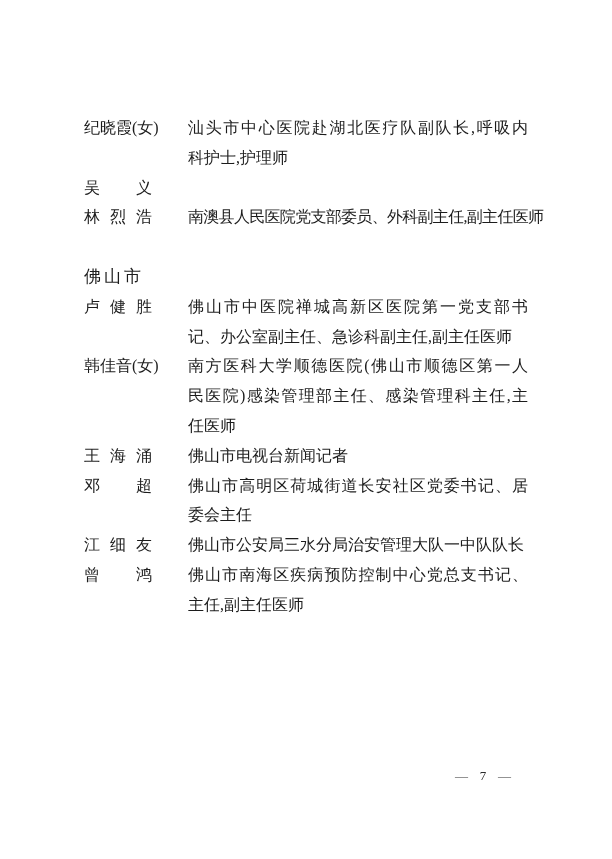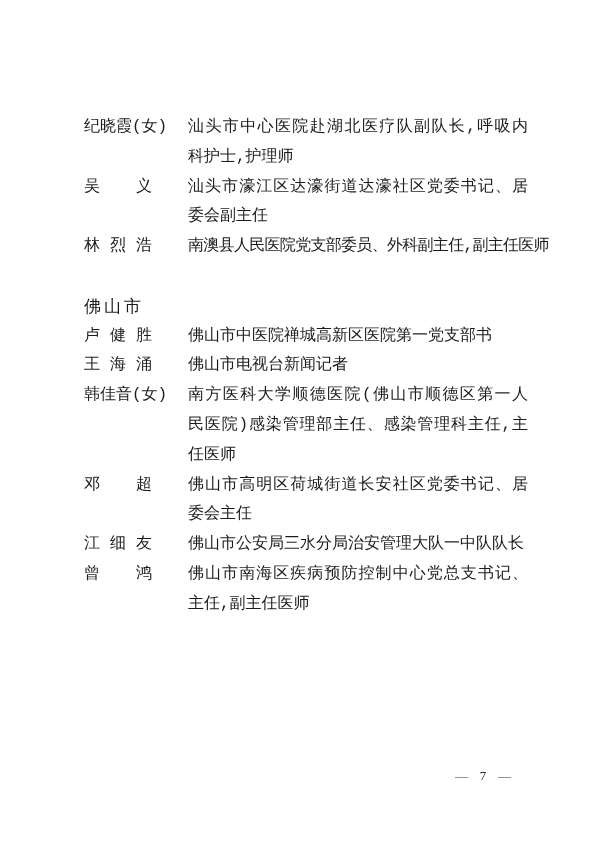--- a/index.html
+++ b/index.html
@@ -16,21 +16,21 @@
     position: absolute;
     inset: 0;
     background: #ffffff;
   }
   .content {
     position: absolute;
     left: 84px;
     top: 113px;
     width: 444px;
   }
-  .entry { display: flex; align-items: flex-start; font-family: Liberation Mono, monospace; }
+  .entry { display: flex; align-items: flex-start; }
   .name-col {
     width: 104px;
     flex: none;
     line-height: 29.8px;
   }
   .name-box {
     display: inline-block;
     width: 68px;
     white-space: nowrap;
     text-align: justify;
@@ -83,24 +83,20 @@
           <div class="desc-line">汕头市中心医院赴湖北医疗队副队长,呼吸内</div>
           <div class="desc-line">科护士,护理师</div>
         </div>
       </div>
 
 
       <div class="entry">
         <div class="name-col">
           <span class="name-box">吴　义</span>
         </div>
-        <div class="desc-col">
-          <div class="desc-line">汕头市濠江区达濠街道达濠社区党委书记、居</div>
-          <div class="desc-line">委会副主任</div>
-        </div>
       </div>
 
       <div class="entry">
         <div class="name-col">
           <span class="name-box">林烈浩</span>
         </div>
         <div class="desc-col">
           <div class="desc-line" style="letter-spacing: -0.695652px;">南澳县人民医院党支部委员、外科副主任,副主任医师</div>
         </div>
       </div>
@@ -111,40 +107,41 @@
 
       <div class="entry">
       </div>
 
       <div class="entry">
         <div class="name-col">
           <span class="name-box">卢健胜</span>
         </div>
         <div class="desc-col">
           <div class="desc-line">佛山市中医院禅城高新区医院第一党支部书</div>
-        </div>
-      </div>
-
-      <div class="entry">
-        <div class="name-col">
-          <span class="name-box">王海涌</span>
-        </div>
-        <div class="desc-col">
-          <div class="desc-line">佛山市电视台新闻记者</div>
+          <div class="desc-line">记、办公室副主任、急诊科副主任,副主任医师</div>
         </div>
       </div>
 
       <div class="entry">
         <div class="name-col">
           <span class="name-box">韩佳音(女)</span>
         </div>
         <div class="desc-col">
           <div class="desc-line">南方医科大学顺德医院(佛山市顺德区第一人</div>
           <div class="desc-line">民医院)感染管理部主任、感染管理科主任,主</div>
           <div class="desc-line">任医师</div>
+        </div>
+      </div>
+
+      <div class="entry">
+        <div class="name-col">
+          <span class="name-box">王海涌</span>
+        </div>
+        <div class="desc-col">
+          <div class="desc-line">佛山市电视台新闻记者</div>
         </div>
       </div>
 
       <div class="entry">
         <div class="name-col">
           <span class="name-box">邓　超</span>
         </div>
         <div class="desc-col">
           <div class="desc-line">佛山市高明区荷城街道长安社区党委书记、居</div>
           <div class="desc-line">委会主任</div>

